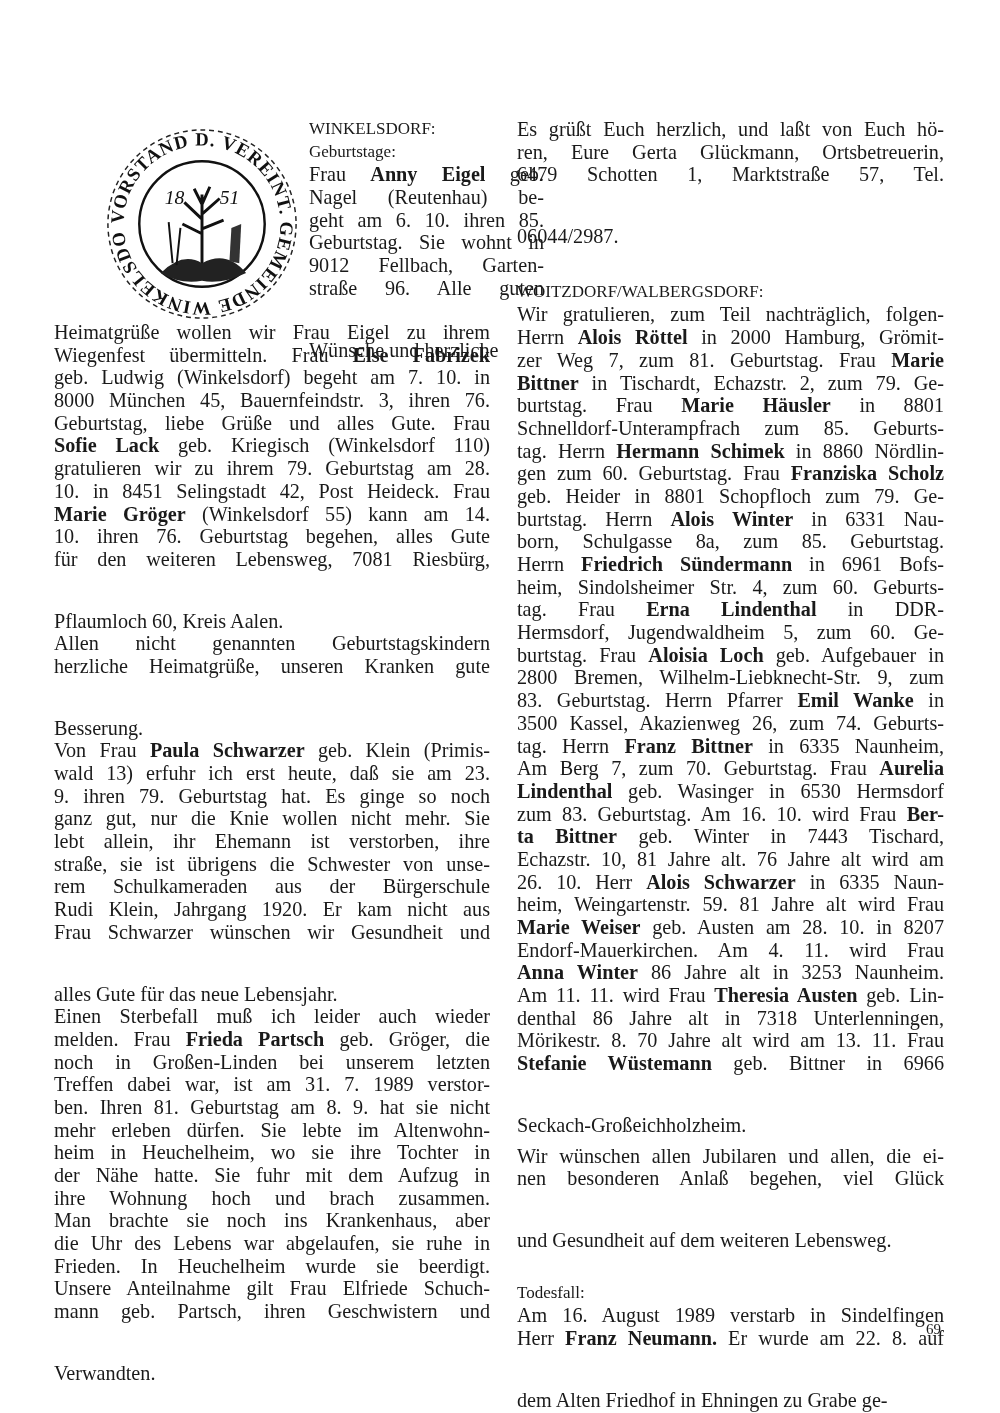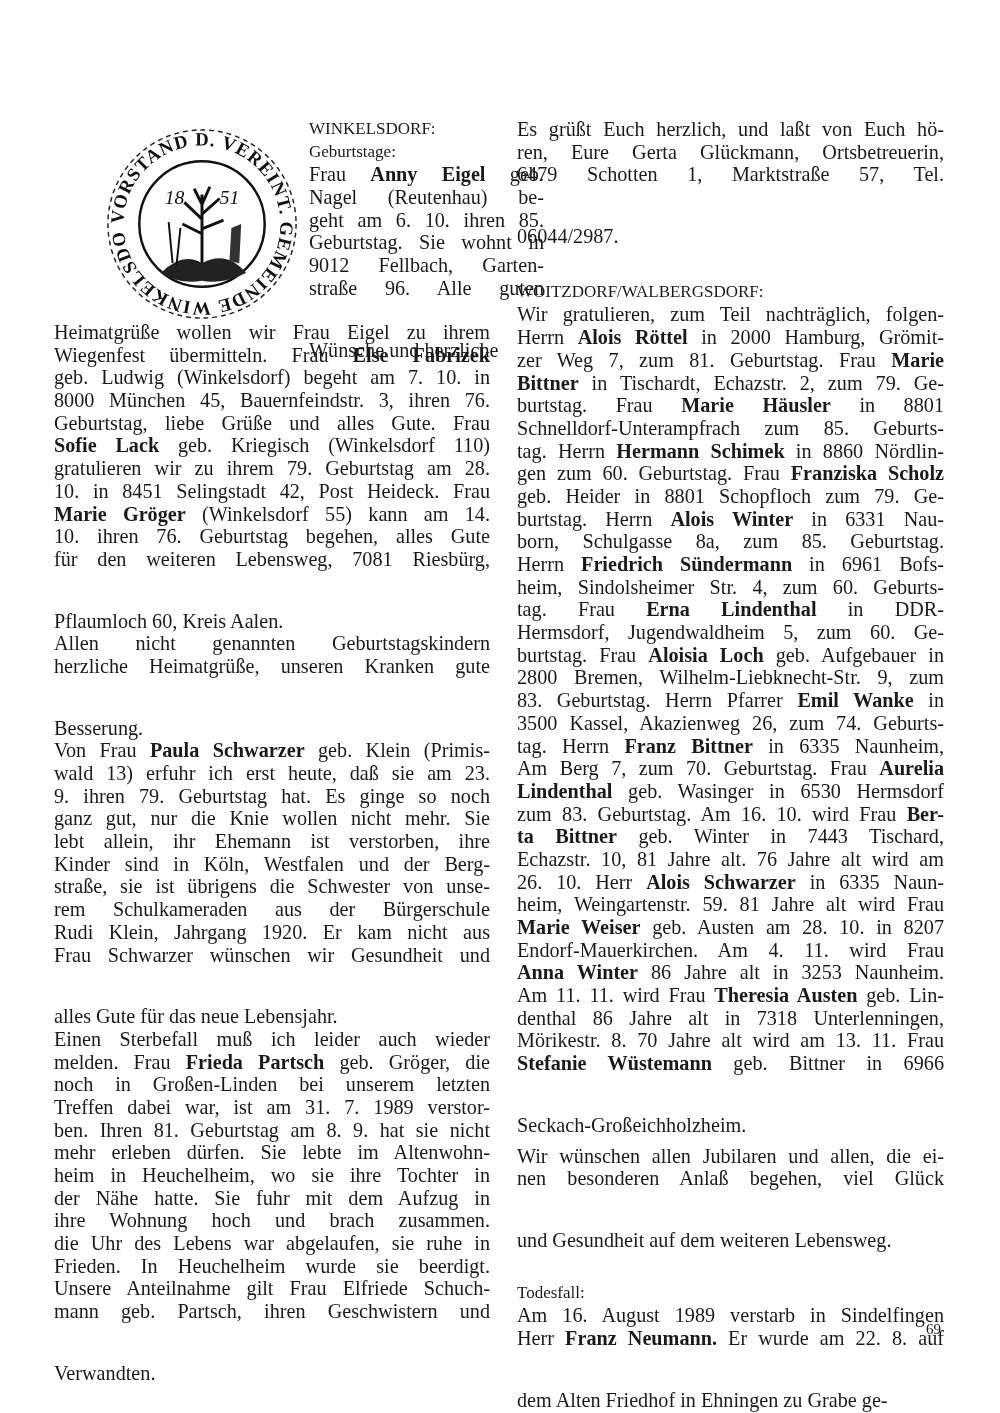--- a/index.html
+++ b/index.html
@@ -81,37 +81,37 @@
       <div class="line"><span>Allen nicht genannten Geburtstagskindern</span></div>
       <div class="line"><span>herzliche Heimatgrüße, unseren Kranken gute</span></div>
       <div class="line last"><span>Besserung.</span></div>
     </div>
   <div>
       <div class="line"><span>Von Frau </span><b>Paula Schwarzer</b><span> geb. Klein (Primis-</span></div>
       <div class="line"><span>wald 13) erfuhr ich erst heute, daß sie am 23.</span></div>
       <div class="line"><span>9. ihren 79. Geburtstag hat. Es ginge so noch</span></div>
       <div class="line"><span>ganz gut, nur die Knie wollen nicht mehr. Sie</span></div>
       <div class="line"><span>lebt allein, ihr Ehemann ist verstorben, ihre</span></div>
-      <div class="line"><span>Kinder sind in Köln, Westfalen und der Berg-</span></div>
       <div class="line"><span>straße, sie ist übrigens die Schwester von unse-</span></div>
       <div class="line"><span>rem Schulkameraden aus der Bürgerschule</span></div>
       <div class="line"><span>Rudi Klein, Jahrgang 1920. Er kam nicht aus</span></div>
       <div class="line"><span>Frau Schwarzer wünschen wir Gesundheit und</span></div>
       <div class="line last"><span>alles Gute für das neue Lebensjahr.</span></div>
     </div>
   <div>
       <div class="line"><span>Einen Sterbefall muß ich leider auch wieder</span></div>
       <div class="line"><span>melden. Frau </span><b>Frieda Partsch</b><span> geb. Gröger, die</span></div>
       <div class="line"><span>noch in Großen-Linden bei unserem letzten</span></div>
       <div class="line"><span>Treffen dabei war, ist am 31. 7. 1989 verstor-</span></div>
       <div class="line"><span>ben. Ihren 81. Geburtstag am 8. 9. hat sie nicht</span></div>
       <div class="line"><span>mehr erleben dürfen. Sie lebte im Altenwohn-</span></div>
       <div class="line"><span>heim in Heuchelheim, wo sie ihre Tochter in</span></div>
       <div class="line"><span>der Nähe hatte. Sie fuhr mit dem Aufzug in</span></div>
       <div class="line"><span>ihre Wohnung hoch und brach zusammen.</span></div>
+      <div class="line"><span>Man brachte sie noch ins Krankenhaus, aber</span></div>
       <div class="line"><span>die Uhr des Lebens war abgelaufen, sie ruhe in</span></div>
       <div class="line"><span>Frieden. In Heuchelheim wurde sie beerdigt.</span></div>
       <div class="line"><span>Unsere Anteilnahme gilt Frau Elfriede Schuch-</span></div>
       <div class="line"><span>mann geb. Partsch, ihren Geschwistern und</span></div>
       <div class="line last"><span>Verwandten.</span></div>
     </div>
 </div>
 
 <div class="col col-right">
   <div>

